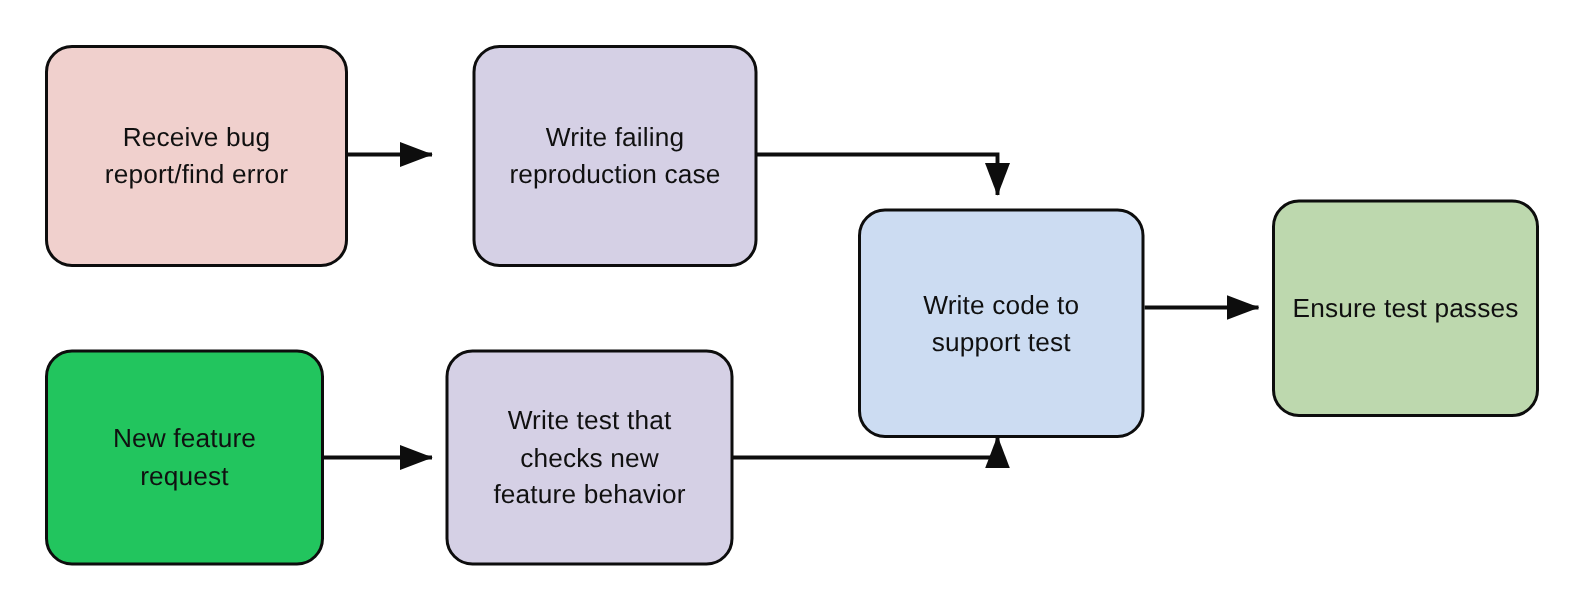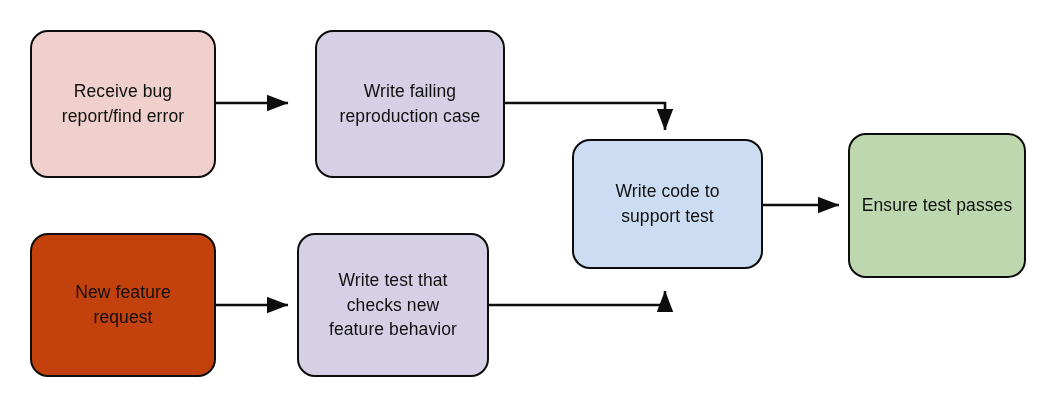--- a/index.html
+++ b/index.html
@@ -34,25 +34,25 @@
     justify-content: center;
     text-align: center;
     color: #101010;
     font-size: 17.5px;
     line-height: 1.42;
     letter-spacing: 0.1px;
     font-family: "Liberation Sans", sans-serif;
     white-space: pre-line;
     padding: 4px 10px;
   }
-  #node-bug-report      { left: 30px;  top: 30px;  width: 186px; height: 148px; }
+  #node-bug-report      { left: 30px;  top: 30px;  width: 202px; height: 148px; }
   #node-failing-repro   { left: 297px; top: 30px;  width: 190px; height: 148px; margin-left: 18px; }
   #node-feature-request { left: 30px;  top: 233px; width: 186px; height: 144px; }
   #node-feature-test    { left: 297px; top: 233px; width: 192px; height: 144px; }
-  #node-write-code      { left: 572px; top: 139px; width: 191px; height: 130px; }
+  #node-write-code      { left: 572px; top: 139px; width: 191px; height: 153px; }
   #node-ensure-pass     { left: 848px; top: 133px; width: 178px; height: 145px; }
 </style>
 </head>
 <body>
 
 <div id="canvas">
 
   <svg class="flow-svg" viewBox="0 0 1056 403" xmlns="http://www.w3.org/2000/svg">
     <defs>
       <marker id="arrowhead" markerWidth="9" markerHeight="9" refX="8.2" refY="3.2" orient="auto" markerUnits="strokeWidth">
@@ -72,21 +72,21 @@
       <path d="M763,205 L839,205" marker-end="url(#arrowhead)"></path>
     </g>
   </svg>
 
   <div class="node" id="node-bug-report" style="background:#f0d0cd;">Receive bug
 report/find error</div>
 
   <div class="node" id="node-failing-repro" style="background:#d5d0e5;">Write failing
 reproduction case</div>
 
-  <div class="node" id="node-feature-request" style="background:#c2410c;">New feature
+  <div class="node" id="node-feature-request" style="background:#22c55e;">New feature
 request</div>
 
   <div class="node" id="node-feature-test" style="background:#d5d0e5;">Write test that
 checks new
 feature behavior</div>
 
   <div class="node" id="node-write-code" style="background:#ccdcf2;">Write code to
 support test</div>
 
   <div class="node" id="node-ensure-pass" style="background:#bdd8ae;text-align:right;">Ensure test passes</div>

